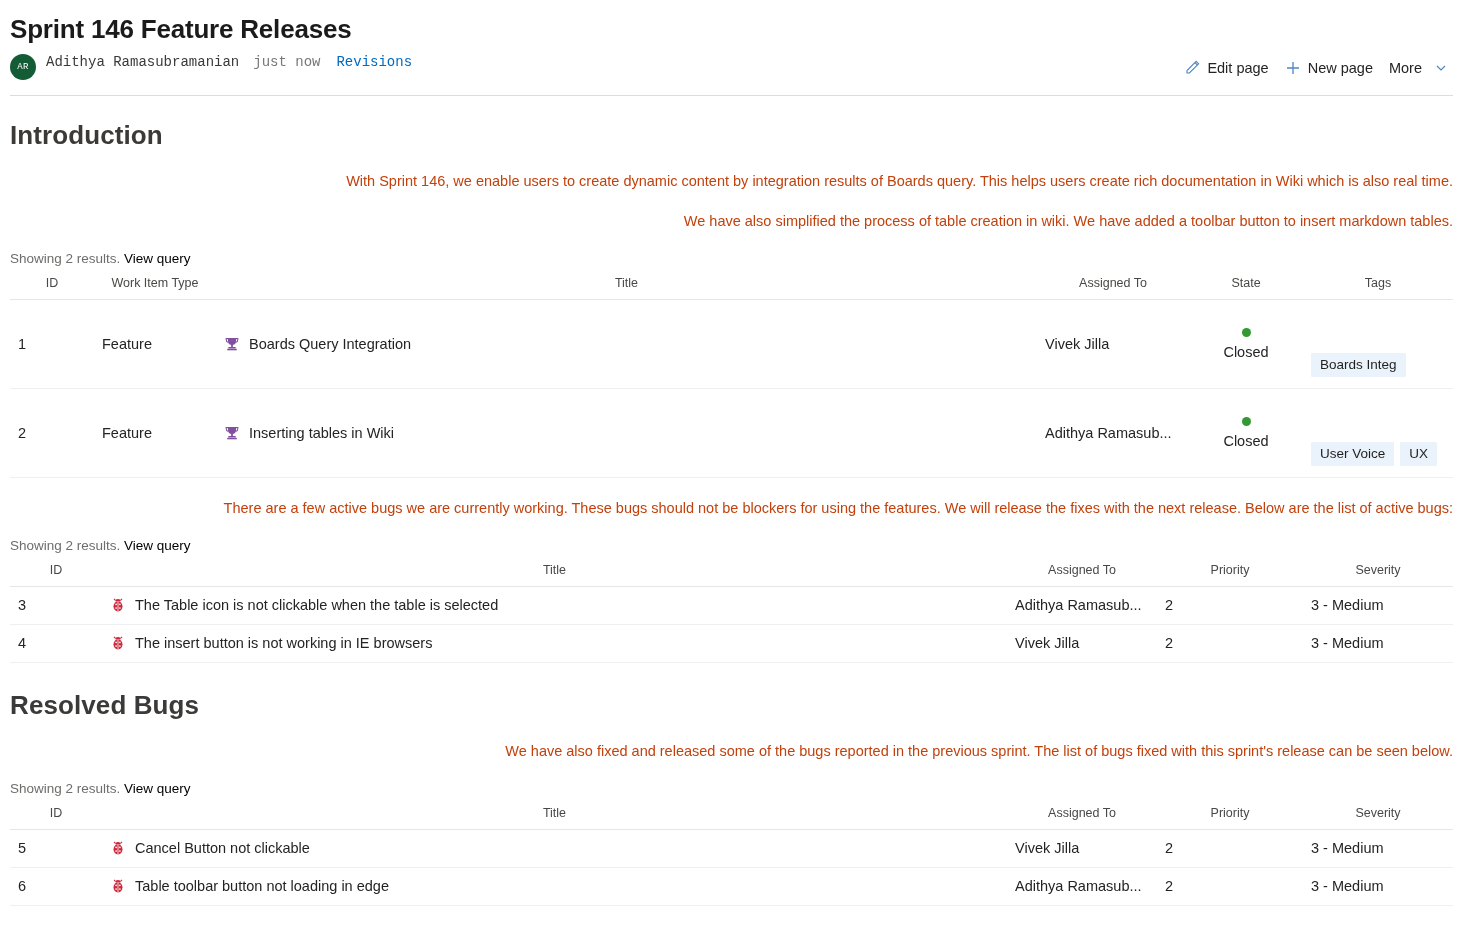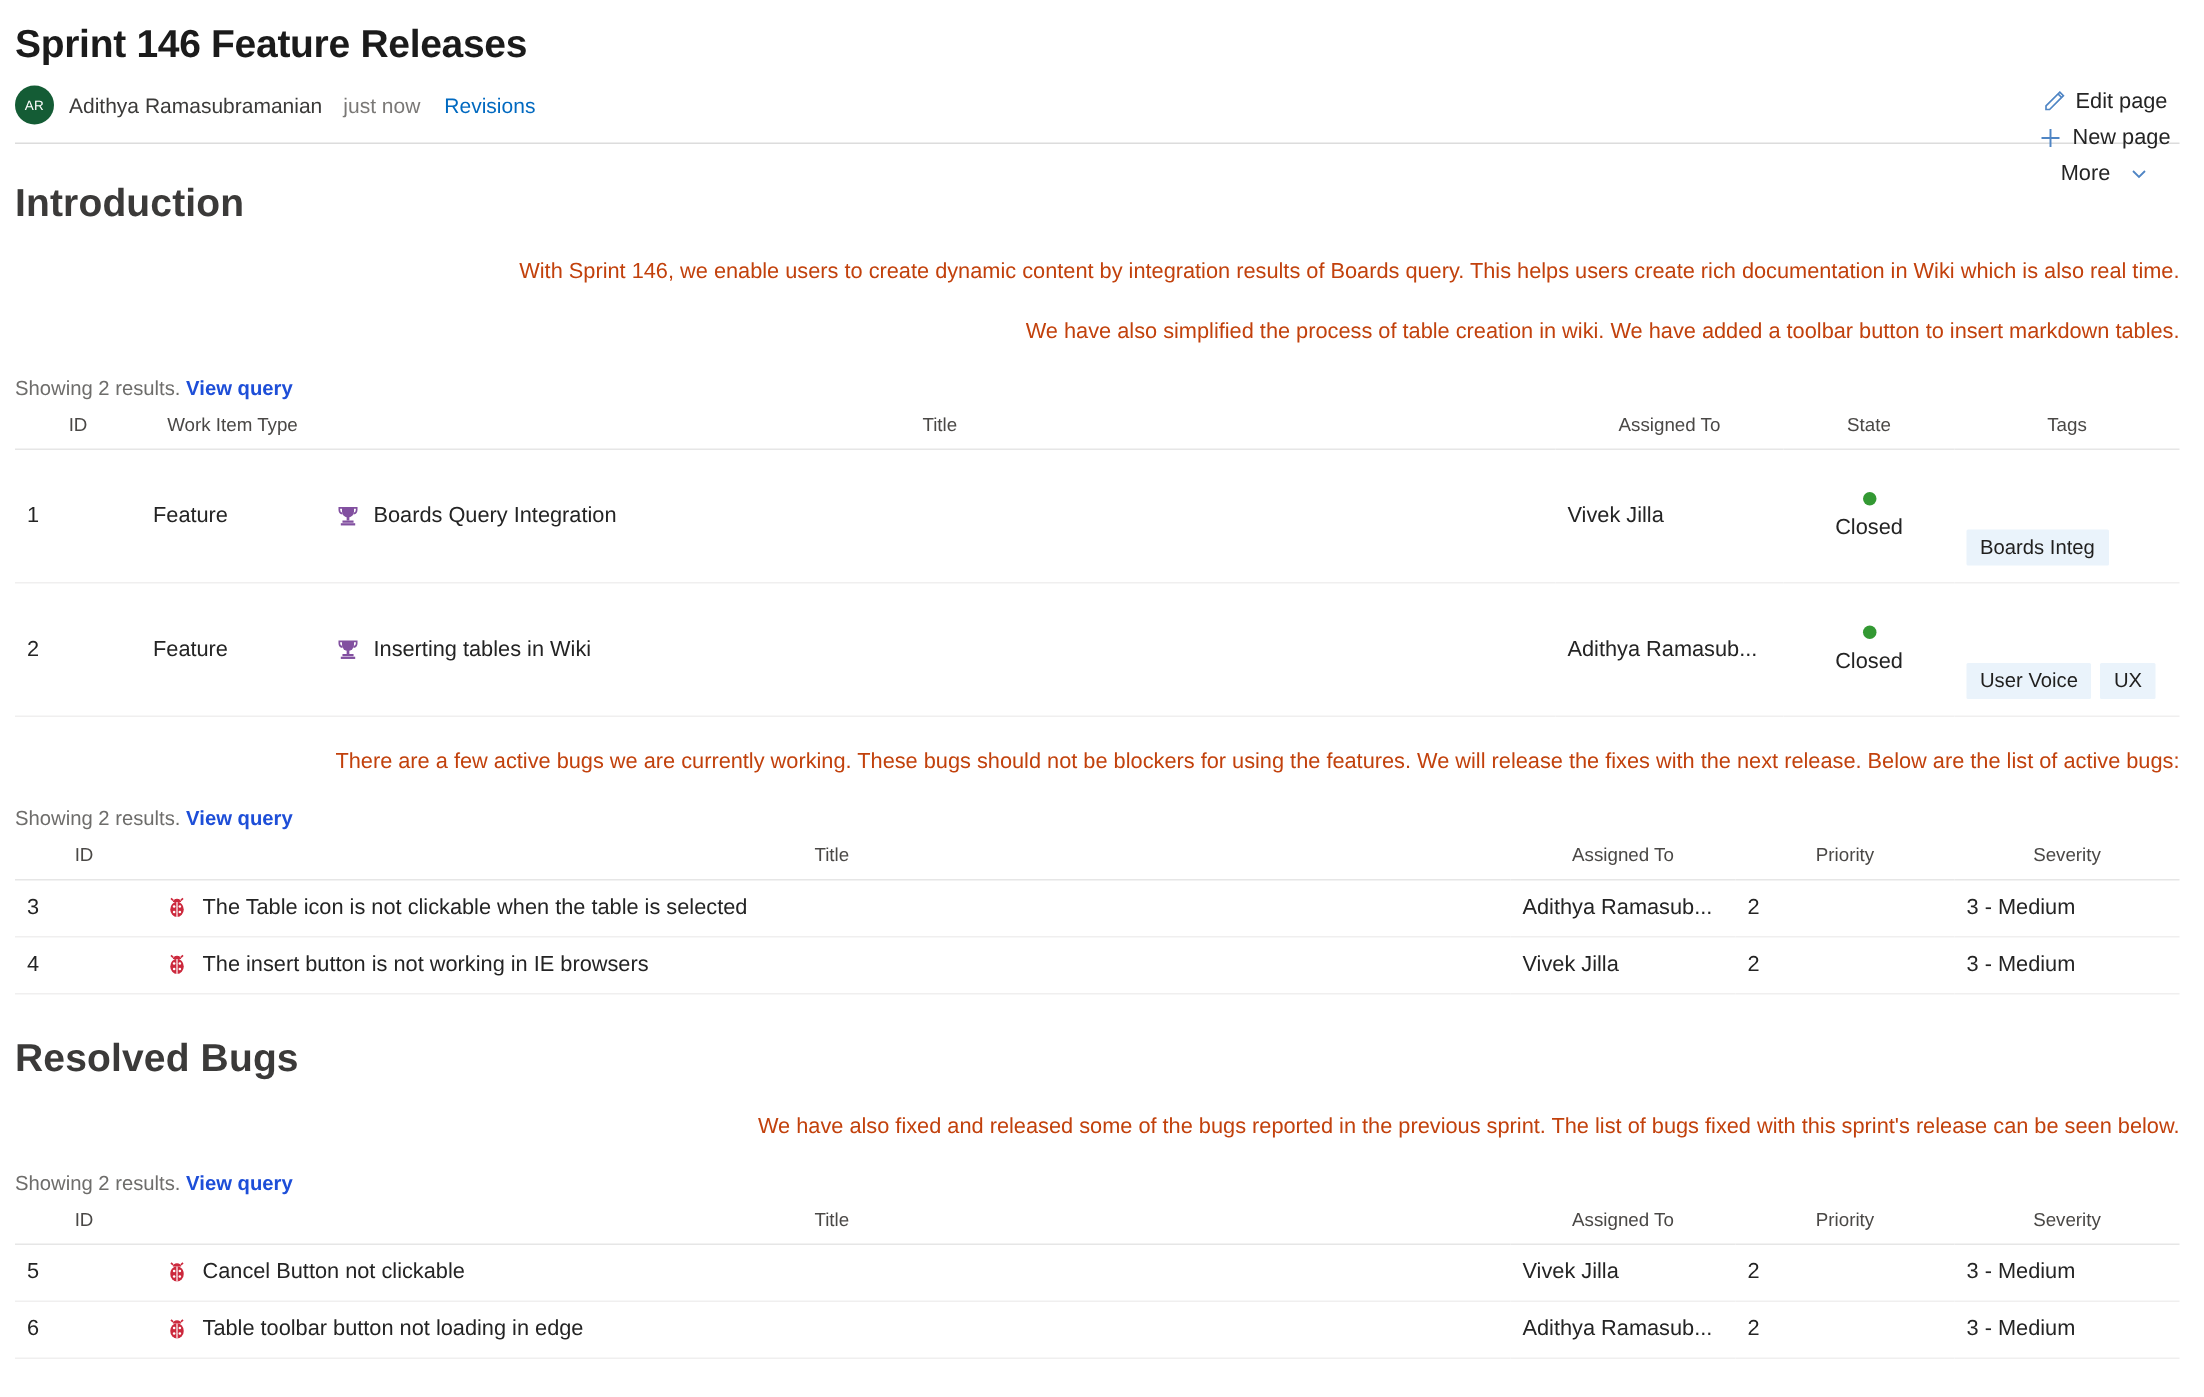--- a/index.html
+++ b/index.html
@@ -20,23 +20,24 @@
   .page-title {
     font-size: 26px;
     font-weight: bold;
     color: #1b1b1b;
     letter-spacing: -0.2px;
     margin: 0 0 10px 0;
     line-height: 30px;
   }
   .meta-row {
     display: flex;
-    align-items: center;
+    align-items: flex-start;
     height: 32px;
     gap: 0;
+    font-family: Liberation Mono, monospace;
   }
   .avatar {
     width: 26px; height: 26px;
     border-radius: 50%;
     background: #145c35;
     color: #ffffff;
     font-size: 9px;
     letter-spacing: 0.3px;
     display: flex; align-items: center; justify-content: center;
     flex: 0 0 auto;
@@ -61,21 +62,20 @@
     white-space: nowrap;
   }
 
   .header-actions {
     position: absolute;
     right: 14px;
     top: 56px;
     display: flex;
     align-items: center;
     gap: 0;
-    flex-direction: column;
   }
   .hdr-btn {
     display: flex;
     align-items: center;
     gap: 7px;
     font-size: 14.5px;
     color: #242424;
     padding: 4px 8px;
     cursor: pointer;
     white-space: nowrap;
@@ -110,23 +110,22 @@
     margin: 20px 0 0 0;
     text-align: right;
   }
 
   .query-meta {
     font-size: 13.5px;
     color: #6e6d6b;
     margin: 20px 0 6px 0;
   }
   .query-meta .qlink {
-    color: #1d4ed8;
+    color: #000000;
     cursor: pointer;
-    font-weight: bold;
   }
 
   table.wi-table {
     width: 100%;
     border-collapse: collapse;
     table-layout: fixed;
   }
   table.wi-table th {
     text-align: center;
     font-weight: normal;

